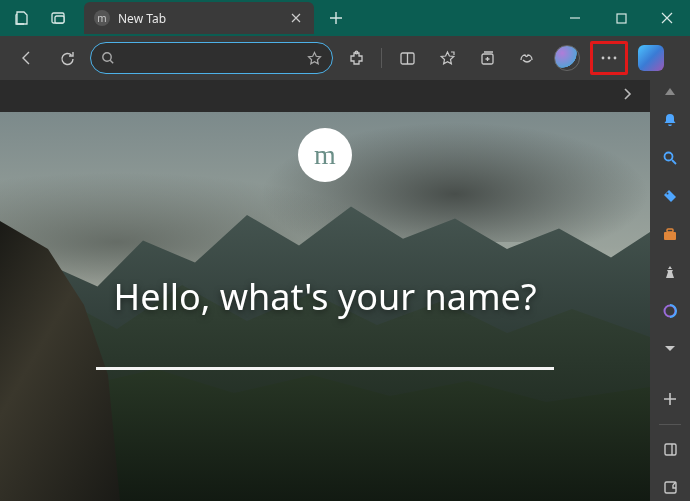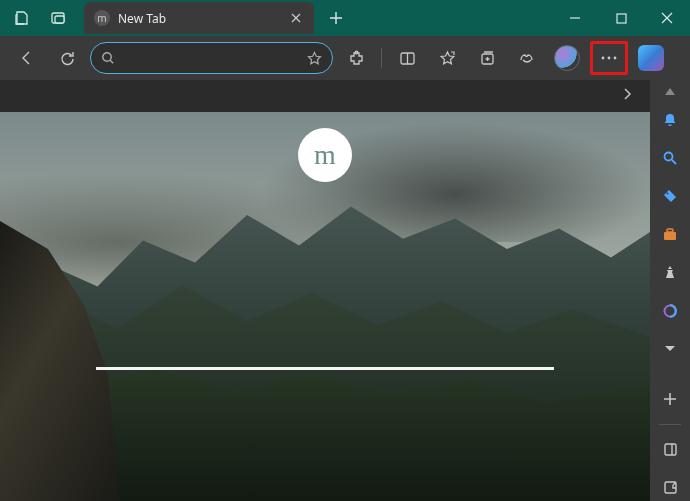--- a/index.html
+++ b/index.html
@@ -303,20 +303,21 @@
     <div class="sky"></div>
     <div class="cloud1"></div>
     <div class="cloud2"></div>
     <div class="mtn-back"></div>
     <div class="mtn-mid"></div>
     <div class="mtn-fore"></div>
     <div class="rock-left"></div>
     <div class="brand">
       <span>m</span>
     </div>
+    <div class="greeting">Hello, what's your name?</div>
     <div class="name-line"></div>
   </div>
 </div>
 
 <div class="edgebar">
   <div class="triangle-up"></div>
   <div class="ebtn">
     <svg width="16" height="16" viewBox="0 0 16 16" fill="#4ea6ff">
         <path d="M8 2a4 4 0 0 0-4 4v3l-1.5 2h11L12 9V6a4 4 0 0 0-4-4zm0 12a2 2 0 0 0 2-1.5H6A2 2 0 0 0 8 14z"></path>
       </svg>

